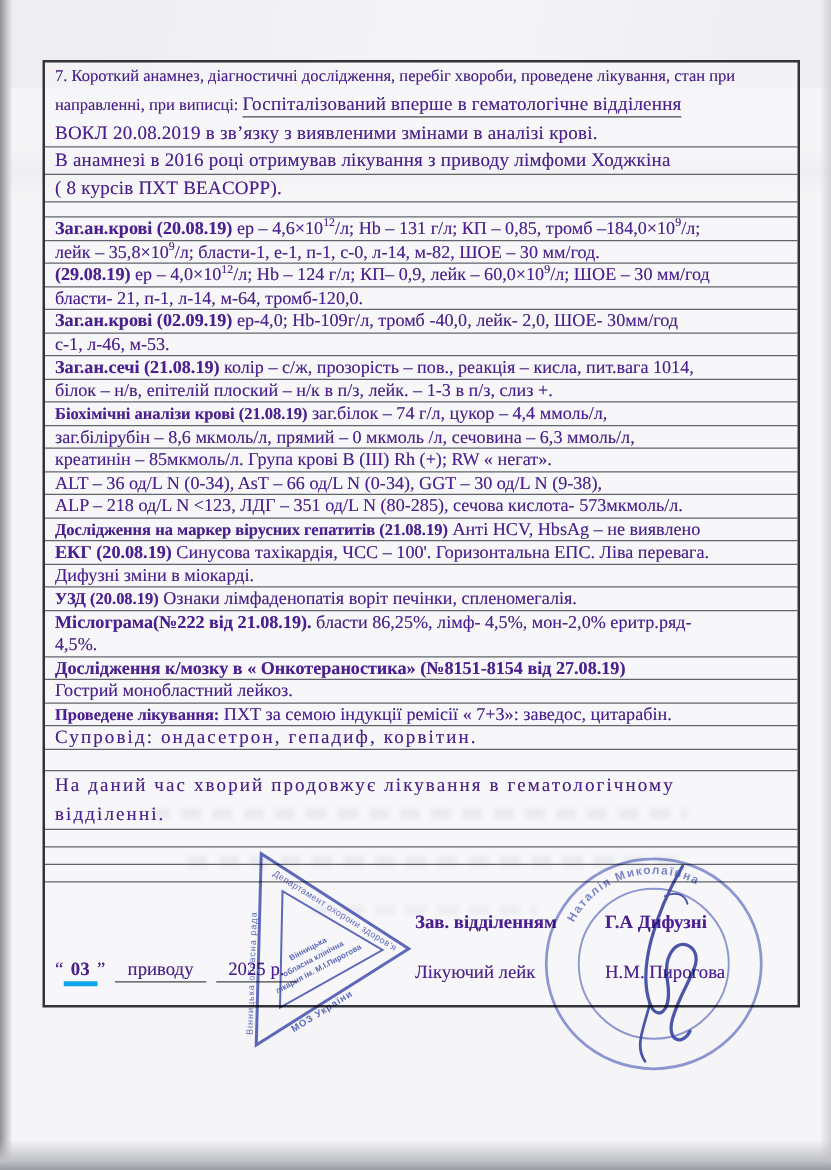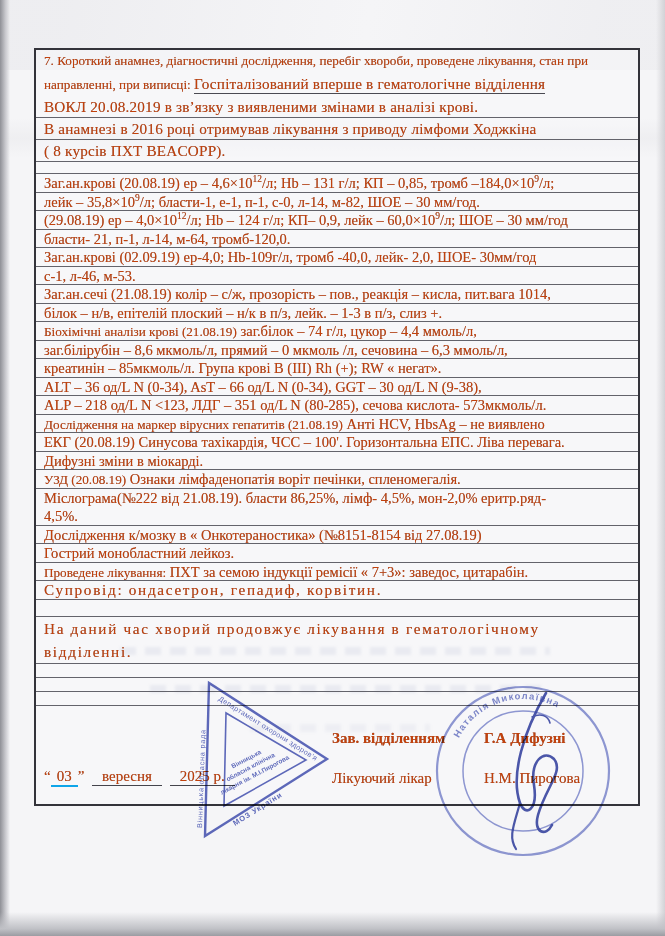--- a/index.html
+++ b/index.html
@@ -1,20 +1,20 @@
 <!DOCTYPE html>
 <html lang="uk"><head>
 <meta charset="utf-8">
 <style>
   html,body{margin:0;padding:0;background:#e9e9ec;}
   .scan{
     position:relative; width:665px; height:936px; overflow:hidden;
     background:#f5f5f7;
     font-family:"Liberation Serif","DejaVu Serif",serif;
-    color:#c2410c;
+    color:#4c1d95;
   }
   
   .edge-left{position:absolute;left:0;top:0;width:10px;height:936px;
     background:linear-gradient(to right,#8f9096,#c9c9ce 55%,rgba(245,245,247,0));}
   .edge-right{position:absolute;right:0;top:0;width:9px;height:936px;
     background:linear-gradient(to left,#d2d2d6,rgba(245,245,247,0));}
   .edge-bottom{position:absolute;left:0;bottom:0;width:665px;height:24px;
     background:linear-gradient(to bottom,rgba(245,245,247,0),#c0c1c6 70%,#9b9ca2);}
   .shade-top{position:absolute;left:0;top:0;width:665px;height:70px;
     background:linear-gradient(100deg,#ededf0 10%,rgba(245,245,247,0) 55%,#eeeef1 90%);opacity:.9;}
@@ -26,32 +26,32 @@
     position:absolute; left:34px; top:48px; width:606px; height:758px;
     box-sizing:border-box; border:2px solid #33333a; background:rgba(251,251,252,.4);
     display:flex; flex-direction:column;
   }
   .row{
     box-sizing:border-box; padding:0 4px 0 8px; white-space:nowrap;
     border-bottom:1px solid #63636b; font-size:14.5px; overflow:visible;
     text-shadow:0 0 .5px rgba(25,25,35,.45);
   }
   .row.nb{border-bottom-color:transparent;}
-  .row .b,.seg.b{font-weight:normal;}
+  .row .b,.seg.b{font-weight:bold;}
   .seg.sm{font-size:13.2px;}
   .row.sm{font-size:13.2px;}
   .row.ans,.seg.ans{font-size:15.2px;letter-spacing:.2px;}
   .row.ls{font-size:15.2px;letter-spacing:1.7px;}
   .seg.u{border-bottom:1px solid #4a4a52;padding-bottom:1px;}
   sup.seg{font-size:9.5px;line-height:0;vertical-align:super;letter-spacing:0;}
 
   
   .sigblock{position:relative;flex:1;border-bottom:none;font-size:15px;}
   .dateline{position:absolute;left:8px;top:62px;font-size:15px;white-space:nowrap;}
-  .dateline .u{border-bottom:2px solid #0ea5e9;padding:0 6px 1px 6px;}
+  .dateline .u{border-bottom:4px solid #0ea5e9;padding:0 6px 1px 6px;font-weight:bold;}
   .dateline .u2{border-bottom:1px solid #44444c;padding:0 10px 1px 10px;margin-left:4px;}
   .lab{position:absolute;left:296px;white-space:nowrap;}
   .nam{position:absolute;left:448px;white-space:nowrap;}
   .l1,.n1{top:24px;font-weight:bold;} .l2,.n2{top:64px;}
 
   
   .ghost{position:absolute;height:8px;filter:blur(1.6px);opacity:.5;
     background:repeating-linear-gradient(90deg,rgba(118,128,168,.35) 0 16px,rgba(0,0,0,0) 16px 25px);}
   .g1{left:120px;top:647px;width:430px;}
   .g2{left:150px;top:685px;width:400px;}
@@ -72,26 +72,26 @@
   <div class="ghost g1"></div>
   <div class="ghost g2"></div>
   <div class="ghost g3"></div>
 
   <div class="doc-table">
     <div id="rows-host" style="display:contents"><div class="row nb sm" style="height: 22px; line-height: 22px;"><span class="seg">7. Короткий анамнез, діагностичні дослідження, перебіг хвороби, проведене лікування, стан при</span></div><div class="row nb" style="height: 23px; line-height: 23px;"><span class="seg sm">направленні, при виписці:  </span><span class="seg u ans">Госпіталізований вперше в гематологічне відділення</span></div><div class="row ans" style="height: 23px; line-height: 23px;"><span class="seg">ВОКЛ 20.08.2019 в зв’язку з виявленими змінами в аналізі крові.</span></div><div class="row ans" style="height: 22px; line-height: 22px;"><span class="seg">В анамнезі в 2016 році отримував лікування з приводу лімфоми Ходжкіна</span></div><div class="row ans" style="height: 22px; line-height: 22px;"><span class="seg">( 8 курсів ПХТ BEACOPP).</span></div><div class="row" style="height: 12px; line-height: 12px;"></div><div class="row" style="height: 18.5px; line-height: 18.5px;"><span class="seg b">Заг.ан.крові (20.08.19)</span><span class="seg"> ер – 4,6×10</span><sup class="seg">12</sup><span class="seg">/л; Hb – 131 г/л; КП – 0,85, тромб –184,0×10</span><sup class="seg">9</sup><span class="seg">/л;</span></div><div class="row" style="height: 18.5px; line-height: 18.5px;"><span class="seg">лейк – 35,8×10</span><sup class="seg">9</sup><span class="seg">/л; бласти-1, е-1, п-1, с-0, л-14, м-82, ШОЕ – 30 мм/год.</span></div><div class="row" style="height: 18.5px; line-height: 18.5px;"><span class="seg b">(29.08.19)</span><span class="seg"> ер – 4,0×10</span><sup class="seg">12</sup><span class="seg">/л; Hb – 124 г/л; КП– 0,9, лейк – 60,0×10</span><sup class="seg">9</sup><span class="seg">/л; ШОЕ – 30 мм/год</span></div><div class="row" style="height: 18.5px; line-height: 18.5px;"><span class="seg">бласти- 21, п-1, л-14, м-64, тромб-120,0.</span></div><div class="row" style="height: 18.5px; line-height: 18.5px;"><span class="seg b">Заг.ан.крові (02.09.19)</span><span class="seg"> ер-4,0; Hb-109г/л, тромб -40,0, лейк- 2,0, ШОЕ- 30мм/год</span></div><div class="row" style="height: 18.5px; line-height: 18.5px;"><span class="seg">с-1, л-46, м-53.</span></div><div class="row" style="height: 18.5px; line-height: 18.5px;"><span class="seg b">Заг.ан.сечі (21.08.19)</span><span class="seg"> колір – с/ж, прозорість – пов., реакція – кисла, пит.вага 1014,</span></div><div class="row" style="height: 18.5px; line-height: 18.5px;"><span class="seg">білок – н/в, епітелій плоский – н/к в п/з, лейк. – 1-3 в п/з, слиз +.</span></div><div class="row" style="height: 18.5px; line-height: 18.5px;"><span class="seg b sm">Біохімічні аналізи крові (21.08.19)</span><span class="seg"> заг.білок – 74 г/л, цукор – 4,4 ммоль/л,</span></div><div class="row" style="height: 18.5px; line-height: 18.5px;"><span class="seg">заг.білірубін – 8,6 мкмоль/л, прямий – 0 мкмоль /л, сечовина – 6,3 ммоль/л,</span></div><div class="row" style="height: 18.5px; line-height: 18.5px;"><span class="seg">креатинін – 85мкмоль/л. Група крові  В (III) Rh (+);  RW « негат».</span></div><div class="row" style="height: 18.5px; line-height: 18.5px;"><span class="seg">ALT – 36 од/L N (0-34), AsT – 66 од/L N (0-34), GGT – 30 од/L N (9-38),</span></div><div class="row" style="height: 18.5px; line-height: 18.5px;"><span class="seg">ALP – 218 од/L N &lt;123, ЛДГ – 351 од/L N (80-285), сечова кислота- 573мкмоль/л.</span></div><div class="row" style="height: 18.5px; line-height: 18.5px;"><span class="seg b sm">Дослідження на маркер вірусних гепатитів (21.08.19)</span><span class="seg"> Анті HCV, HbsAg – не виявлено</span></div><div class="row" style="height: 18.5px; line-height: 18.5px;"><span class="seg b">ЕКГ (20.08.19)</span><span class="seg"> Синусова тахікардія, ЧСС – 100'. Горизонтальна ЕПС. Ліва перевага.</span></div><div class="row" style="height: 18.5px; line-height: 18.5px;"><span class="seg">Дифузні зміни в міокарді.</span></div><div class="row" style="height: 18.5px; line-height: 18.5px;"><span class="seg b sm">УЗД (20.08.19)</span><span class="seg"> Ознаки лімфаденопатія воріт печінки, спленомегалія.</span></div><div class="row nb" style="height: 18.5px; line-height: 18.5px;"><span class="seg b">Міслограма(№222 від 21.08.19).</span><span class="seg"> бласти 86,25%, лімф- 4,5%, мон-2,0% еритр.ряд-</span></div><div class="row" style="height: 18.5px; line-height: 18.5px;"><span class="seg">4,5%.</span></div><div class="row" style="height: 18.5px; line-height: 18.5px;"><span class="seg b">Дослідження к/мозку в « Онкотераностика» (№8151-8154 від 27.08.19)</span></div><div class="row" style="height: 18.5px; line-height: 18.5px;"><span class="seg">Гострий монобластний лейкоз.</span></div><div class="row" style="height: 18.5px; line-height: 18.5px;"><span class="seg b sm">Проведене лікування:</span><span class="seg">  ПХТ за семою індукції ремісії « 7+3»: заведос, цитарабін.</span></div><div class="row ls" style="height: 18.5px; line-height: 18.5px;"><span class="seg">Супровід: ондасетрон, гепадиф, корвітин.</span></div><div class="row" style="height: 17px; line-height: 17px;"></div><div class="row ls nb" style="height: 23px; line-height: 23px;"><span class="seg">На даний час хворий продовжує лікування в гематологічному</span></div><div class="row ls" style="height: 24px; line-height: 24px;"><span class="seg">відділенні.</span></div><div class="row" style="height: 14px; line-height: 14px;"></div><div class="row" style="height: 14px; line-height: 14px;"></div><div class="row" style="height: 14px; line-height: 14px;"></div></div>
 
     <div class="row nb sigblock">
       <div class="dateline">
         <span>“</span><span class="u">03</span><span>”</span>
-        <span class="u2">вересня</span>
+        <span class="u2">приводу</span>
         <span class="u2">2025 р.</span>
       </div>
       <div class="lab l1">Зав. відділенням</div>
       <div class="nam n1">Г.А Дифузні</div>
-      <div class="lab l2">Лікуючий лікар</div>
+      <div class="lab l2">Лікуючий лейк</div>
       <div class="nam n2">Н.М. Пирогова</div>
     </div>
   </div>
 
   <svg class="stamp tri-stamp" width="152" height="170" viewBox="0 0 152 170">
     <g stroke="#4a57b5" fill="none" opacity="0.88">
       <polygon points="16,7 12,160 134,83" stroke-width="2.4"></polygon>
       <polygon points="33,37 31,130 113,84" stroke-width="1.6"></polygon>
     </g>
     <g fill="#4f5cb8" opacity="0.9" font-family="Liberation Sans, sans-serif">

